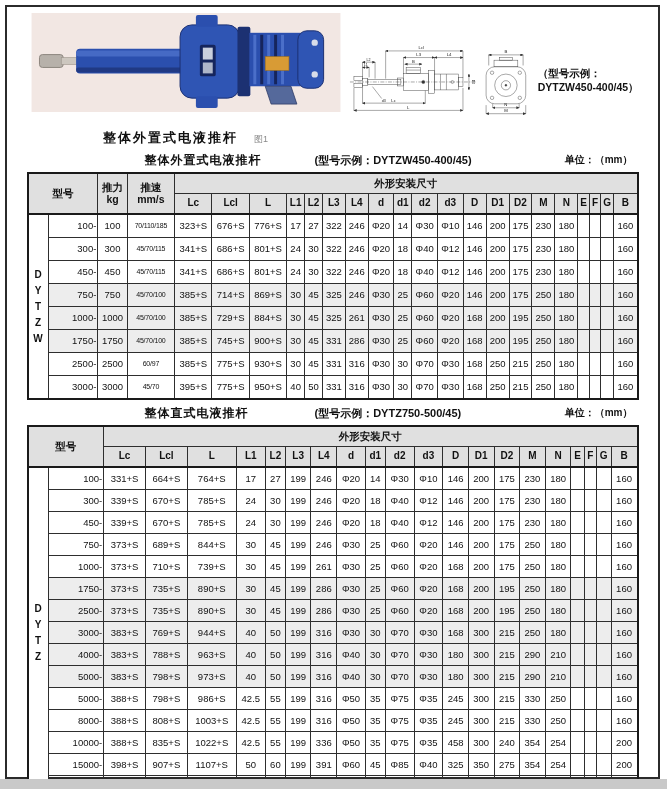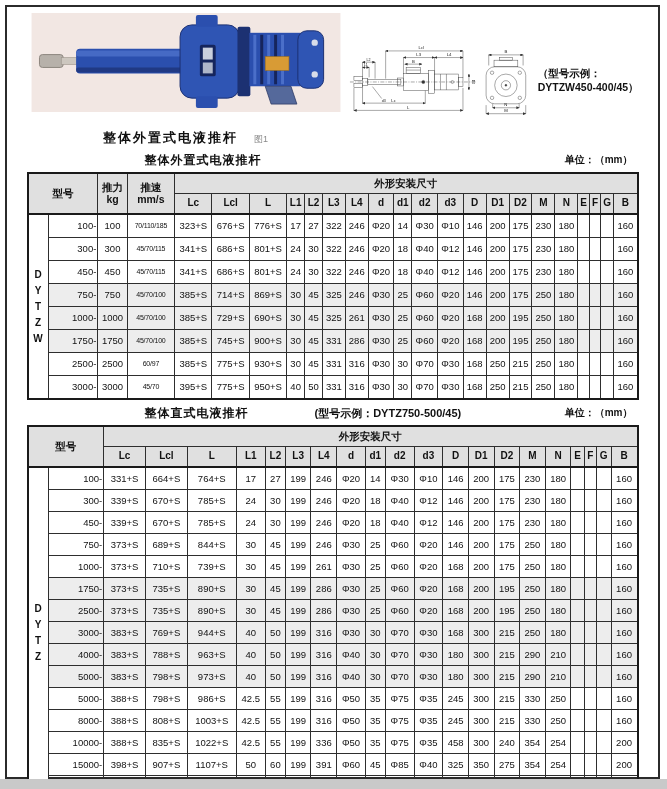--- a/index.html
+++ b/index.html
@@ -178,20 +178,21 @@
           <text x="242" y="96" text-anchor="middle">N</text>
           <text x="242" y="105" text-anchor="middle">M</text>
         </g>
       </svg>
       <div class="drawing-caption">（型号示例：DYTZW450-400/45）</div>
     </div>
   </div>
 
   <div class="table-title">
     <span class="tt-name">整体外置式电液推杆</span>
+    <span class="tt-example">(型号示例：DYTZW450-400/45)</span>
     <span class="tt-unit">单位：（mm）</span>
   </div>
 
   <table id="table1">
       <thead>
         <tr>
           <th class="cjk" colspan="2" rowspan="2">型号</th>
           <th class="cjk" rowspan="2">推力
 kg</th>
           <th class="cjk" rowspan="2">推速
@@ -326,21 +327,21 @@
           <td></td>
           <td></td>
           <td>160</td>
         </tr>
         <tr class="shaded">
           <td class="model-cell">1000-</td>
           <td>1000</td>
           <td class="speed-cell">45/70/100</td>
           <td>385+S</td>
           <td>729+S</td>
-          <td>690+S</td>
+          <td>884+S</td>
           <td>30</td>
           <td>45</td>
           <td>325</td>
           <td>261</td>
           <td>Φ30</td>
           <td>25</td>
           <td>Φ60</td>
           <td>Φ20</td>
           <td>168</td>
           <td>200</td>

